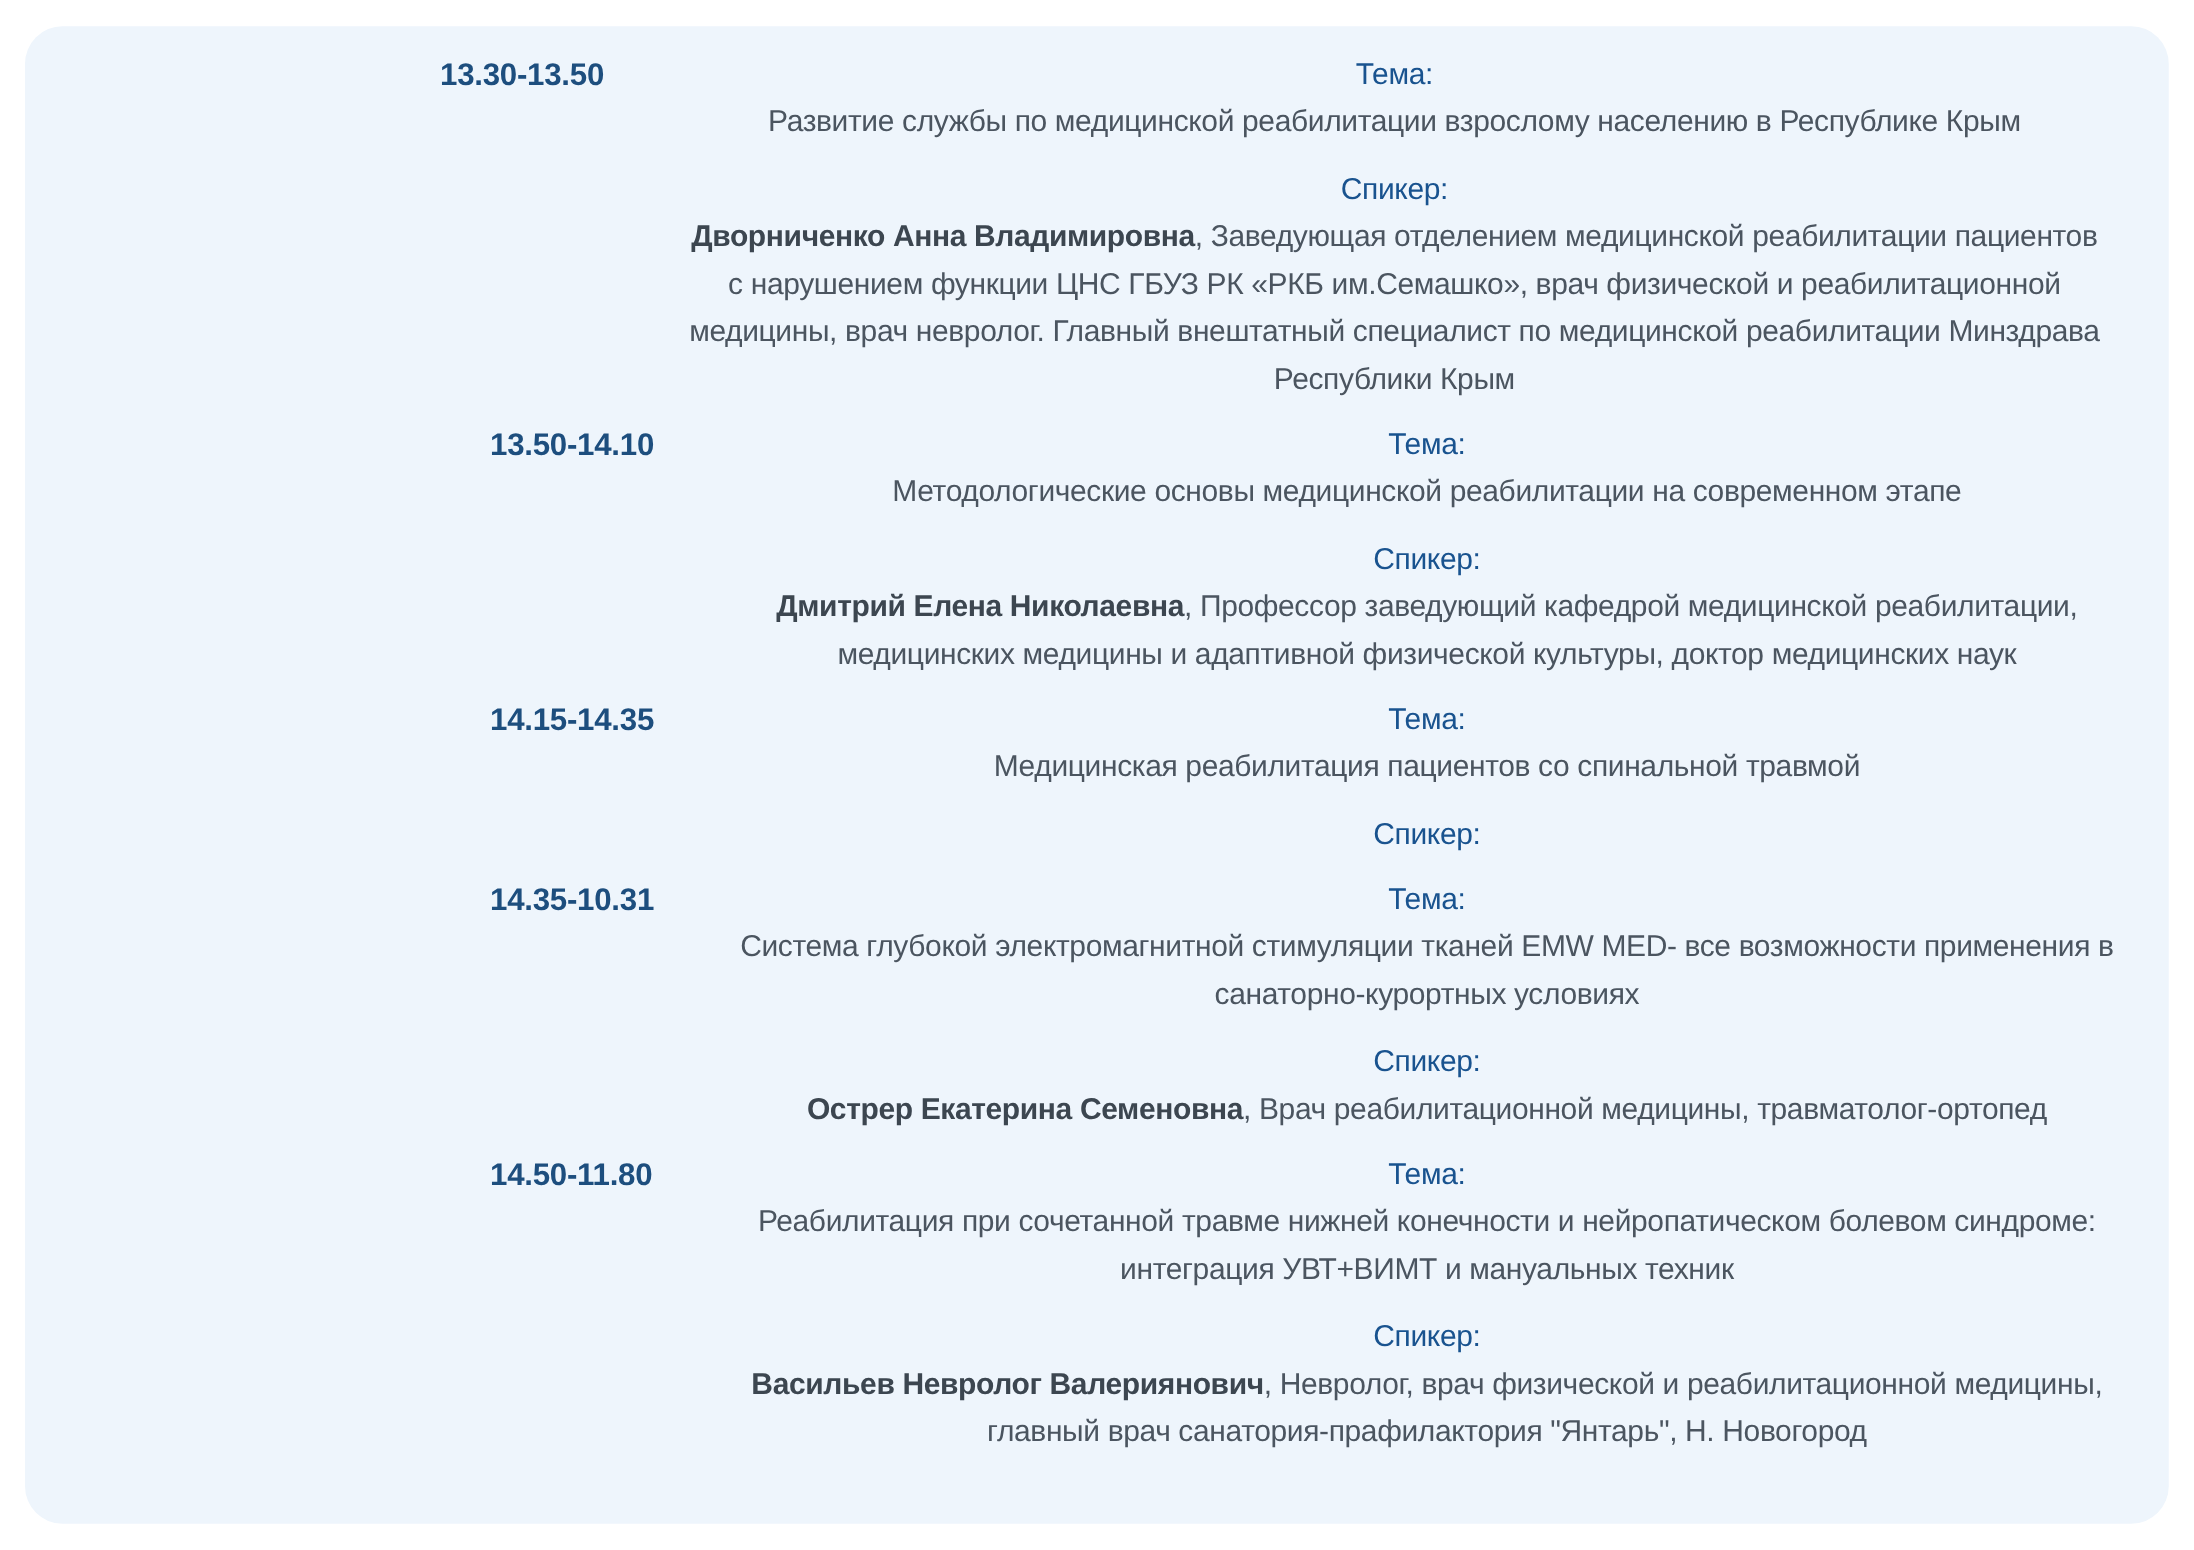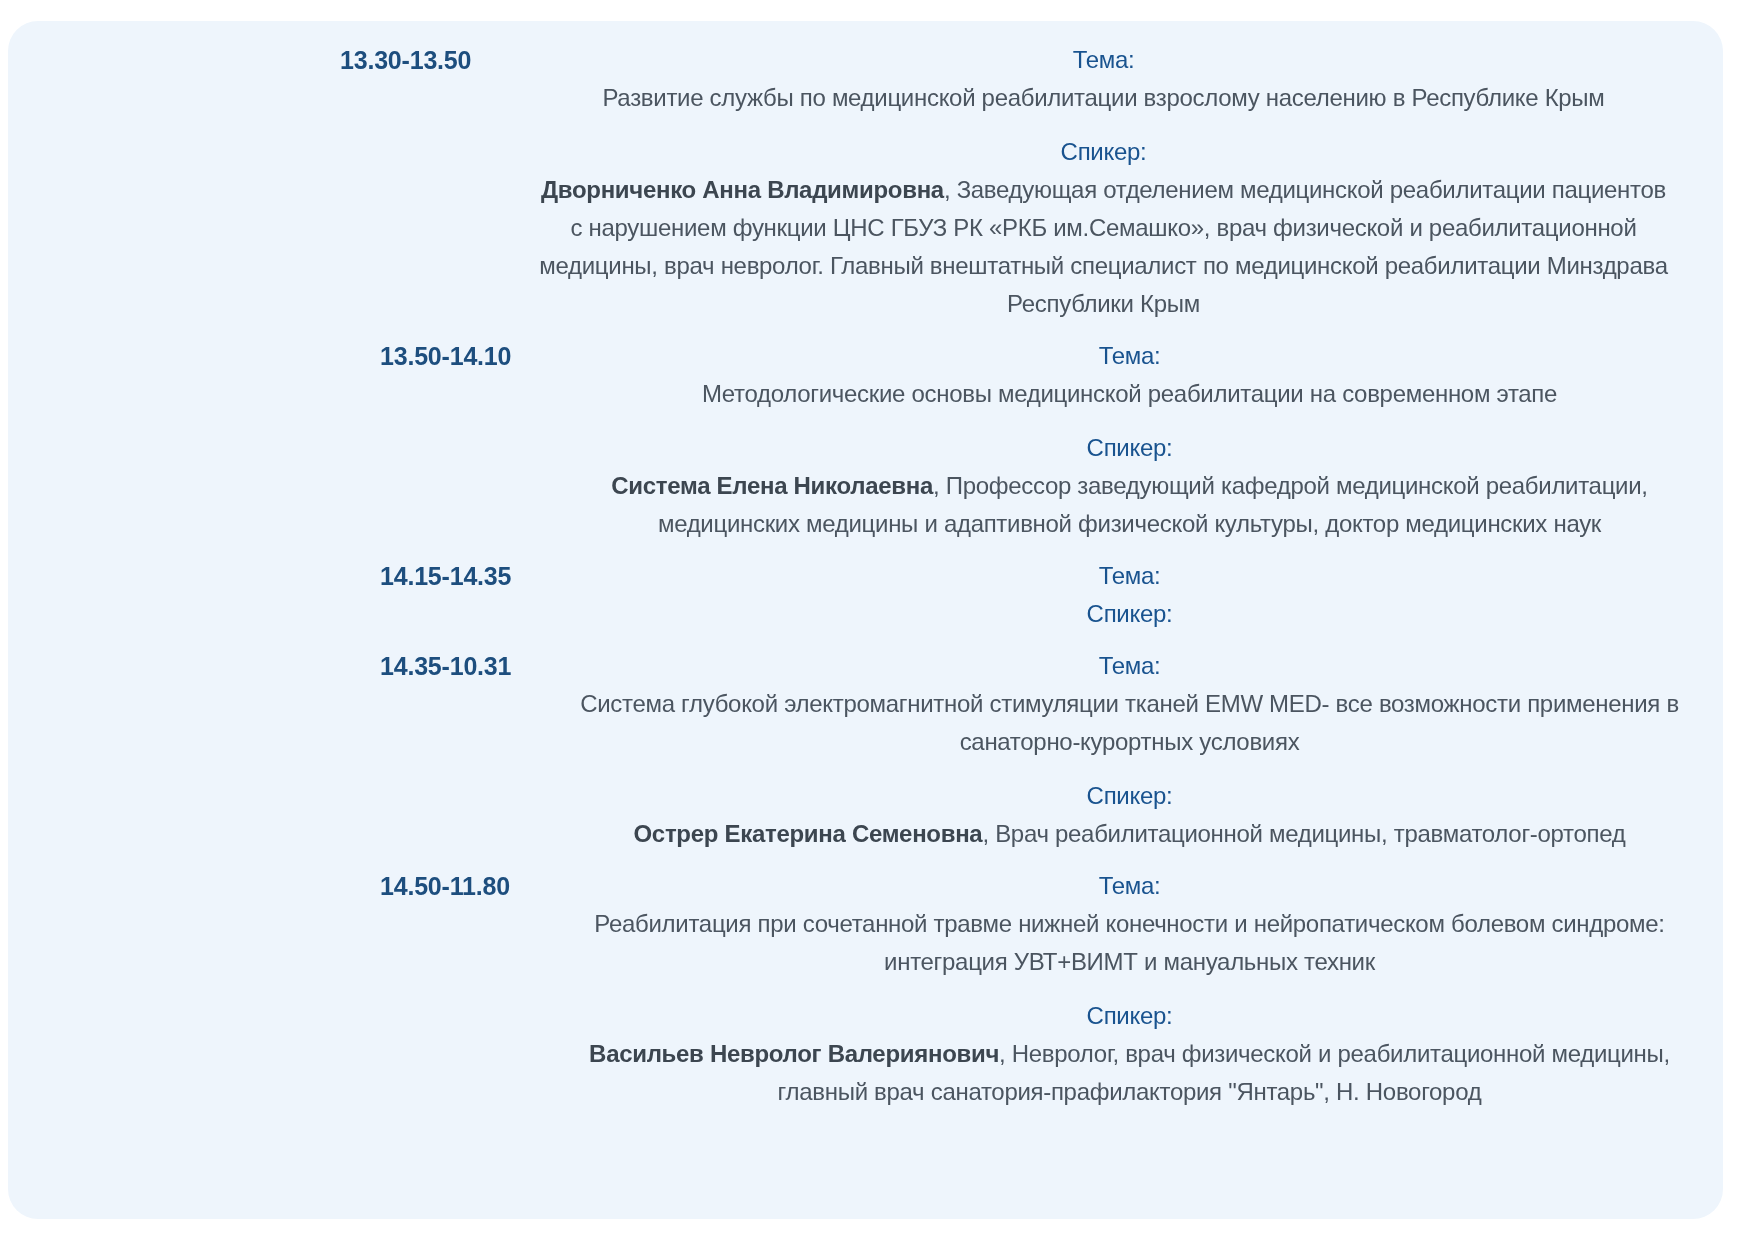--- a/index.html
+++ b/index.html
@@ -10,21 +10,21 @@
   }
   .page {
     position: relative;
     width: 1755px;
     height: 1240px;
     background: #ffffff;
     overflow: hidden;
   }
   .card {
     position: absolute;
-    left: 8px;
+    left: 20px;
     top: 21px;
     width: 1715px;
     height: 1198px;
     box-sizing: border-box;
     background: #eef5fc;
     border-radius: 30px;
     padding: 20px 40px 20px 332px;
     overflow: hidden;
   }
   .slot {
@@ -79,28 +79,29 @@
         <p class="speaker"><span class="name">Дворниченко Анна Владимировна</span><span>, Заведующая отделением медицинской реабилитации пациентов с нарушением функции ЦНС ГБУЗ РК «РКБ им.Семашко», врач физической и реабилитационной медицины, врач невролог. Главный внештатный специалист по медицинской реабилитации Минздрава Республики Крым</span></p>
       </div>
     </section>
 
     <section class="slot">
       <div class="time">13.50-14.10</div>
       <div class="content">
         <div class="label">Тема:</div>
         <p class="topic">Методологические основы медицинской реабилитации на современном этапе</p>
         <div class="label">Спикер:</div>
-        <p class="speaker"><span class="name">Система Елена Николаевна</span><span>, Профессор заведующий кафедрой медицинской реабилитации, медицинских медицины и адаптивной физической культуры, доктор медицинских наук</span></p>
+        <p class="speaker"><span class="name">Дмитрий Елена Николаевна</span><span>, Профессор заведующий кафедрой медицинской реабилитации, медицинских медицины и адаптивной физической культуры, доктор медицинских наук</span></p>
       </div>
     </section>
 
     <section class="slot">
       <div class="time">14.15-14.35</div>
       <div class="content">
         <div class="label">Тема:</div>
+        <p class="topic">Медицинская реабилитация пациентов со спинальной травмой</p>
         <div class="label">Спикер:</div>
       </div>
     </section>
 
     <section class="slot">
       <div class="time">14.35-10.31</div>
       <div class="content">
         <div class="label">Тема:</div>
         <p class="topic">Система глубокой электромагнитной стимуляции тканей EMW MED- все возможности применения в санаторно-курортных условиях</p>
         <div class="label">Спикер:</div>

